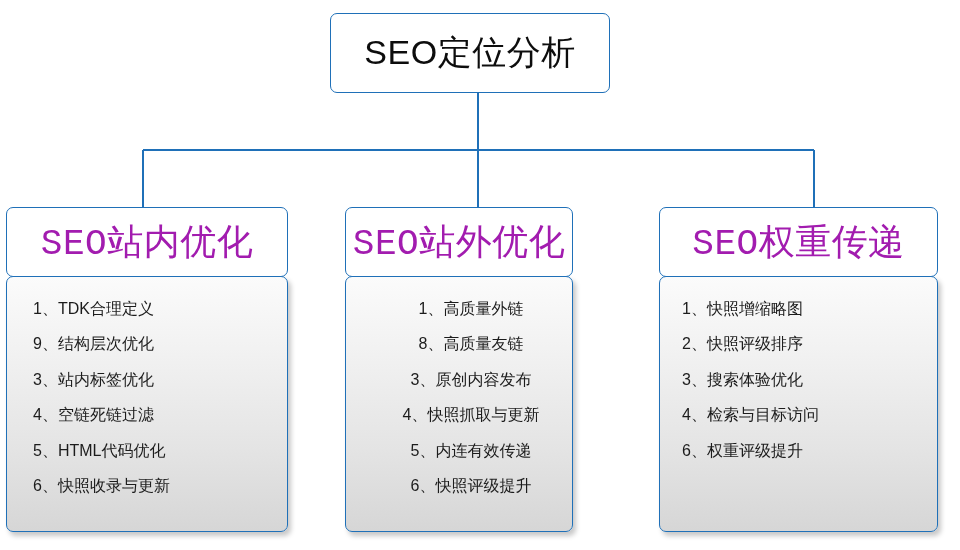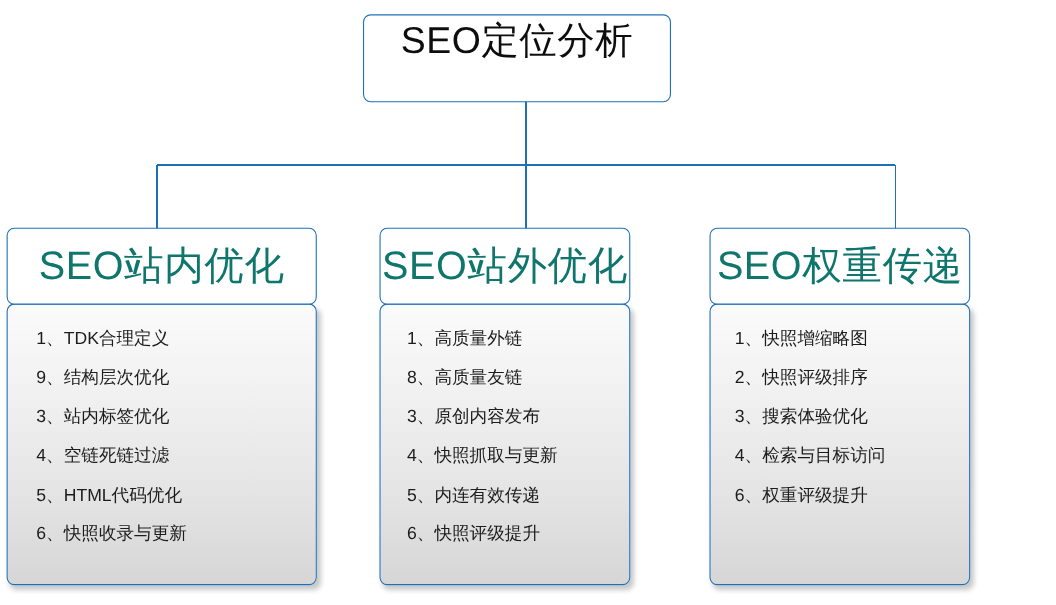--- a/index.html
+++ b/index.html
@@ -34,20 +34,21 @@
     position: absolute;
     left: 330px;
     top: 13px;
     width: 280px;
     height: 80px;
     box-sizing: border-box;
     border: 1.4px solid #1f70b8;
     border-radius: 7px;
     background: #ffffff;
     display: flex;
+    align-items: center;
     justify-content: center;
   }
   .root-box .node-title {
     font-size: 34px;
     color: #0d0d0d;
     letter-spacing: 0.5px;
     white-space: nowrap;
   }
 
   
@@ -62,23 +63,24 @@
     border-radius: 7px;
     background: #ffffff;
     display: flex;
     align-items: center;
     justify-content: center;
     position: relative;
     z-index: 3;
   }
   .branch-header .node-title {
     font-size: 36px;
-    color: #0f766e;
+    color: #a21caf;
     white-space: nowrap;
     letter-spacing: 0.5px;
+    font-family: Liberation Mono, monospace;
   }
 
   .branch-list {
     box-sizing: border-box;
     margin-top: -1.4px;
     height: 256px;
     border: 1.4px solid #1f70b8;
     border-radius: 7px;
     background: linear-gradient(to bottom, #fbfbfb 0%, #f2f2f2 28%, #e4e4e4 68%, #d6d6d6 100%);
     box-shadow: 3px 4px 5px rgba(0, 0, 0, 0.22);
@@ -92,23 +94,23 @@
   .list-item {
     font-size: 16px;
     line-height: 35.5px;
     color: #1c1c1c;
     white-space: nowrap;
   }
 
   
   #branch-0 { left: 6px;   width: 282px; }
   #branch-1 { left: 345px; width: 228px; }
-  #branch-2 { left: 645px; width: 237px; }
+  #branch-2 { left: 659px; width: 279px; }
 
-  #branch-1 .list-inner { padding-left: 24px; }
+  #branch-1 .list-inner { padding-left: 24px; text-align: center; }
   #branch-2 .list-inner { padding-left: 22px; }
 </style>
 </head>
 <body>
 
 <div id="canvas">
 
   <svg id="connectors" viewBox="0 0 960 550" width="960" height="550" xmlns="http://www.w3.org/2000/svg">
     <g stroke="#1f70b8" stroke-width="1.6" fill="none" shape-rendering="crispEdges">
       <line x1="478" y1="93" x2="478" y2="150"></line>

